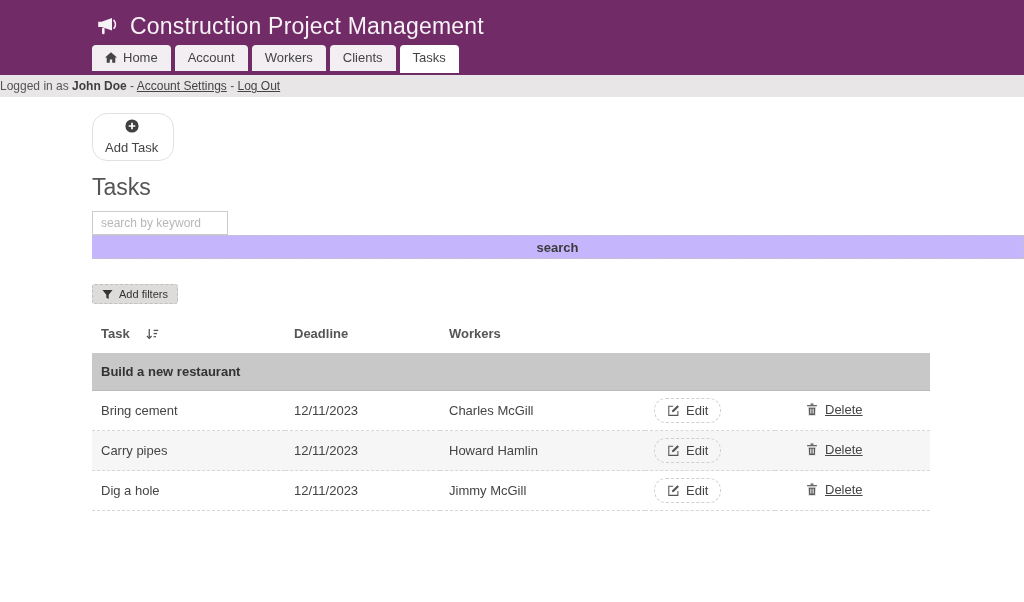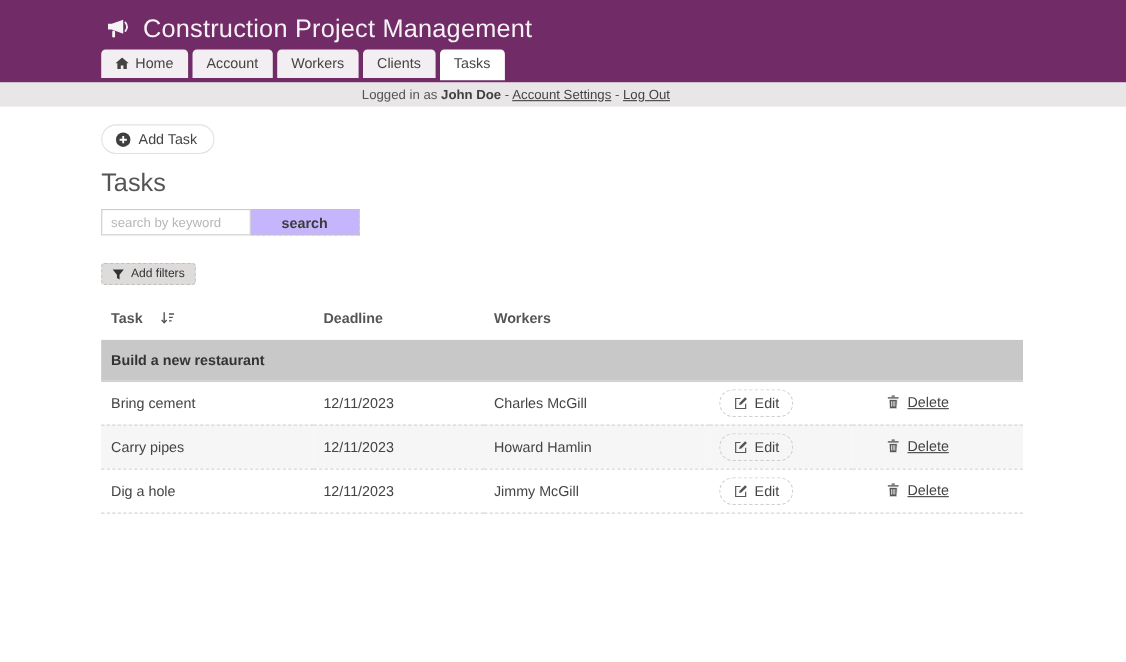--- a/index.html
+++ b/index.html
@@ -11,32 +11,32 @@
   .app-header { background: #712b67; height: 75px; position: relative; }
   .brand { display: flex; align-items: center; gap: 10px; padding: 13px 0 0 97px; }
   .brand-title { color: #f7f2f6; font-size: 23px; font-weight: 400; letter-spacing: .2px; }
   .tabs { position: absolute; bottom: 4px; left: 92px; display: flex; gap: 4px; align-items: flex-end; }
   .tab { background: #f2eef1; color: #444; font-size: 13px; padding: 5px 13px 6px;
          border: none; border-radius: 4px 4px 0 0; display: inline-flex; align-items: center; gap: 6px; }
   .tab.active { background: #fff; padding-bottom: 8px; margin-bottom: -2px; position: relative; z-index: 3; }
 
   
   .userbar { background: #e9e6e8; height: 22px; line-height: 22px; font-size: 12px;
-             color: #555; text-align: center; padding-right: 86px; position: relative; z-index: 1; }
+             color: #555; text-align: left; padding-right: 86px; position: relative; z-index: 1; }
   .userbar b { color: #3f3f3f; }
   .userbar a { color: #444; text-decoration: underline; cursor: pointer; }
 
   
   .main { padding-left: 92px; }
   .add-task-btn { margin-top: 16px; display: inline-flex; align-items: center; gap: 7px;
                   background: #fff; border: 1px solid #e3e0e1; border-radius: 15px;
-                  padding: 5px 15px 5px 12px; font-size: 13px; color: #444; }
+                  padding: 5px 15px 5px 12px; font-size: 13px; color: #444; flex-direction: column; }
   .page-title { font-size: 23px; color: #555; font-weight: 400; margin: 13px 0 10px; }
 
-  .search-row { display: flex; align-items: stretch; }
+  .search-row { display: flex; align-items: stretch; flex-direction: column; }
   .search-input { width: 136px; height: 24px; border: 1px solid #ccc; padding: 0 8px;
                   font-size: 12px; color: #444; outline: none; }
   .search-input::placeholder { color: #b9b6b7; }
   .search-btn { height: 24px; background: #c4b5fd; border: 1px dashed #c6c3c4; border-left: none;
                 padding: 0 28px; font-size: 13px; font-weight: 600; color: #3c3c3c; }
 
   .add-filters-btn { margin-top: 25px; display: inline-flex; align-items: center; gap: 6px;
                      background: #dedbdb; border: 1px dashed #c2bfbf; border-radius: 3px;
                      padding: 3px 9px; font-size: 11px; color: #333; }
 

